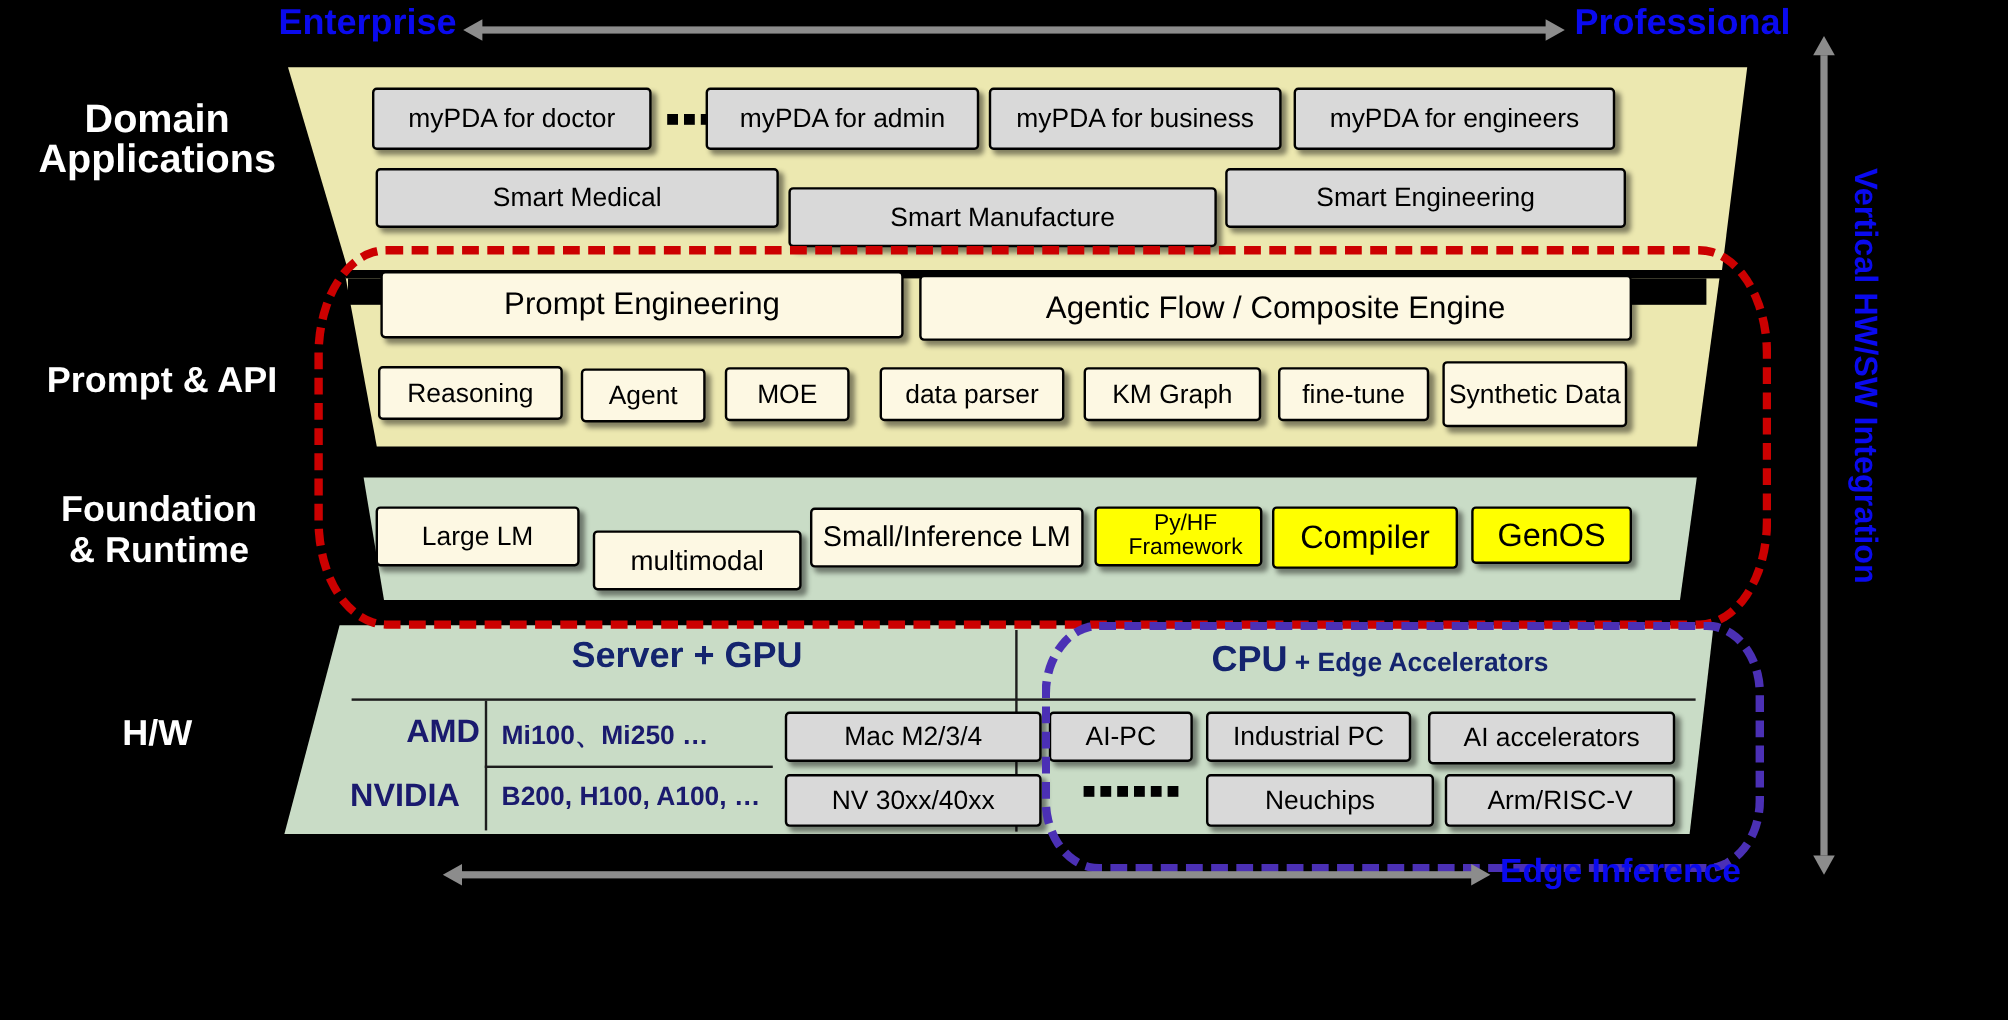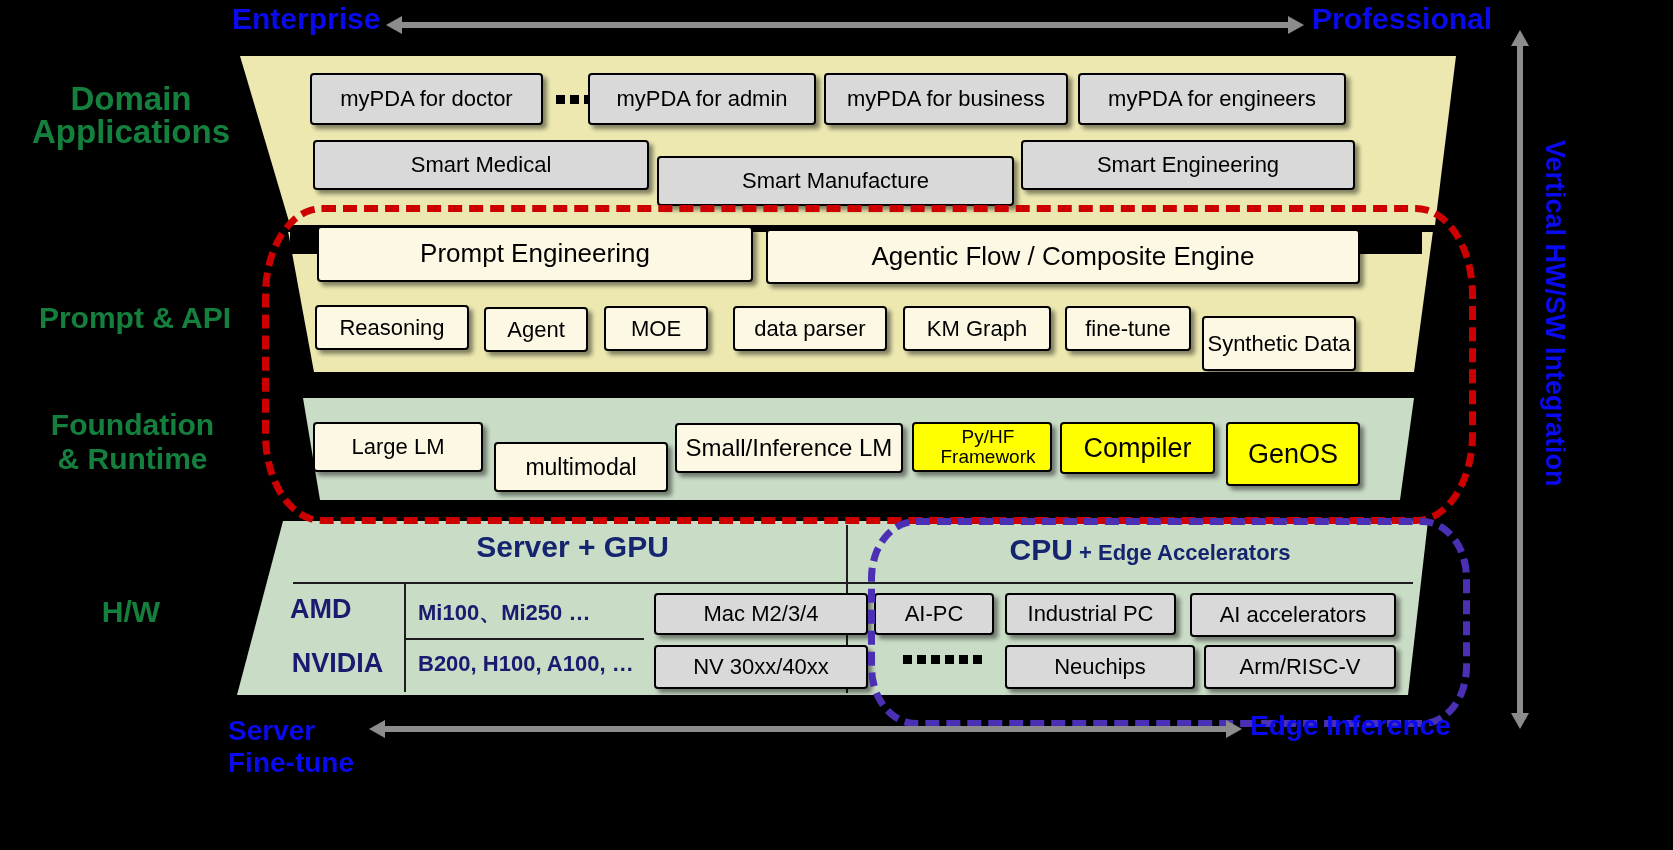--- a/index.html
+++ b/index.html
@@ -4,21 +4,21 @@
 <style>
   html,body{margin:0;padding:0;background:#000;}
   body{width:1673px;height:850px;overflow:hidden;font-family:"Liberation Sans",sans-serif;}
   #stage{position:relative;width:1673px;height:850px;background:#000;}
 
   
   .abs{position:absolute;box-sizing:border-box;}
 
   
   .axis-lbl{color:#0a0aee;font-weight:bold;letter-spacing:0px;white-space:nowrap;}
-  .tier-lbl{color:#15803d;font-weight:bold;text-align:center;line-height:1.0;}
+  .tier-lbl{color:#ffffff;font-weight:bold;text-align:center;line-height:1.0;}
 
   
   .box{
     position:absolute;
     border:2.5px solid #000;
     border-radius:4px;
     display:flex;align-items:center;justify-content:center;
     text-align:center;
     color:#000;
     box-shadow:4px 4px 4px rgba(0,0,0,0.45);
@@ -110,40 +110,40 @@
 
   <div class="box cream" style="left:317px;top:226px;width:436px;height:56px;font-size:26px;">Prompt Engineering</div>
   <div class="box cream" style="left:766px;top:229px;width:594px;height:55px;font-size:26px;">Agentic Flow / Composite Engine</div>
 
   <div class="box cream" style="left:315px;top:305px;width:154px;height:45px;font-size:22px;">Reasoning</div>
   <div class="box cream" style="left:484px;top:307px;width:104px;height:45px;font-size:22px;">Agent</div>
   <div class="box cream" style="left:604px;top:306px;width:104px;height:45px;font-size:22px;">MOE</div>
   <div class="box cream" style="left:733px;top:306px;width:154px;height:45px;font-size:22px;">data parser</div>
   <div class="box cream" style="left:903px;top:306px;width:148px;height:45px;font-size:22px;">KM Graph</div>
   <div class="box cream" style="left:1065px;top:306px;width:126px;height:45px;font-size:22px;">fine-tune</div>
-  <div class="box cream" style="left:1202px;top:301px;width:154px;height:55px;font-size:22px;margin-top:15px;">Synthetic Data</div>
+  <div class="box cream" style="left:1202px;top:301px;width:154px;height:55px;font-size:22px;">Synthetic Data</div>
 
   <div class="box cream" style="left:313px;top:422px;width:170px;height:50px;font-size:22px;">Large LM</div>
   <div class="box cream" style="left:494px;top:442px;width:174px;height:50px;font-size:23px;">multimodal</div>
   <div class="box cream" style="left:675px;top:423px;width:228px;height:50px;font-size:24px;">Small/Inference LM</div>
   <div class="box yellow" style="left:912px;top:422px;width:140px;height:50px;font-size:19px;padding-left:12px;">Py/HF Framework</div>
   <div class="box yellow" style="left:1060px;top:422px;width:155px;height:52px;font-size:27px;">Compiler</div>
-  <div class="box yellow" style="left:1226px;top:422px;width:134px;height:64px;font-size:27px;">GenOS</div>
+  <div class="box yellow" style="left:1226px;top:422px;width:134px;height:48px;font-size:27px;">GenOS</div>
 
   <div class="abs hdr" style="left:300px;top:530px;width:545px;text-align:center;font-size:30px;">Server + GPU</div>
   <div class="abs hdr" style="left:880px;top:533px;width:540px;text-align:center;font-size:22px;">
     <span style="font-size:30px;">CPU</span><span> + Edge Accelerators</span>
   </div>
 
   <div class="rule" style="left:846px;top:525px;width:2px;height:168px;"></div>
   <div class="rule" style="left:293px;top:582px;width:1120px;height:2px;"></div>
   <div class="rule" style="left:404px;top:584px;width:2px;height:108px;"></div>
   <div class="rule" style="left:404px;top:638px;width:240px;height:2px;"></div>
 
-  <div class="abs hwtext" style="left:290px;top:594px;width:110px;text-align:left;font-size:27px;">AMD</div>
+  <div class="abs hwtext" style="left:290px;top:594px;width:110px;text-align:right;font-size:27px;">AMD</div>
   <div class="abs hwtext" style="left:418px;top:598px;font-size:22px;">Mi100、Mi250 …</div>
   <div class="box grey" style="left:654px;top:593px;width:214px;height:42px;font-size:22px;">Mac M2/3/4</div>
 
   <div class="abs hwtext" style="left:275px;top:648px;width:125px;text-align:center;font-size:27px;">NVIDIA</div>
   <div class="abs hwtext" style="left:418px;top:651px;font-size:22px;">B200, H100, A100, …</div>
   <div class="box grey" style="left:654px;top:645px;width:214px;height:44px;font-size:22px;">NV 30xx/40xx</div>
 
   <div class="box grey" style="left:874px;top:593px;width:120px;height:42px;font-size:22px;">AI-PC</div>
   <div class="box grey" style="left:1005px;top:593px;width:171px;height:42px;font-size:22px;">Industrial PC</div>
   <div class="box grey" style="left:1190px;top:593px;width:206px;height:44px;font-size:22px;">AI accelerators</div>
@@ -155,24 +155,20 @@
       <i></i>
       <i></i>
       <i></i>
   </div>
   <div class="box grey" style="left:1005px;top:645px;width:190px;height:44px;font-size:22px;">Neuchips</div>
   <div class="box grey" style="left:1204px;top:645px;width:192px;height:44px;font-size:22px;">Arm/RISC-V</div>
 
   <div class="dashbox" style="left:262px;top:205px;width:1200px;height:305px;border-width:7px;border-color:#cc0000;"></div>
   <div class="dashbox" style="left:868px;top:518px;width:588px;height:195px;border-width:7px;border-color:#4b30b5;border-radius:48px/60px;"></div>
 
-  <div class="abs axis-lbl" style="left:228px;top:715px;font-size:28px;line-height:1.15;">
-    <div>Server</div>
-    <div>Fine-tune</div>
-  </div>
   <div class="abs axis-lbl" style="left:1250px;top:710px;font-size:28px;">Edge Inference</div>
   <div class="arrowline" style="left:383px;top:726px;width:845px;height:6px;"></div>
   <div class="arrowhead" style="left:369px;top:720px;border-top:9px solid transparent;border-bottom:9px solid transparent;border-right:16px solid #8c8c8c;"></div>
   <div class="arrowhead" style="left:1226px;top:720px;border-top:9px solid transparent;border-bottom:9px solid transparent;border-left:16px solid #8c8c8c;"></div>
 
   <div class="arrowline" style="left:1517px;top:46px;width:6px;height:667px;"></div>
   <div class="arrowhead" style="left:1511px;top:30px;border-left:9px solid transparent;border-right:9px solid transparent;border-bottom:16px solid #8c8c8c;"></div>
   <div class="arrowhead" style="left:1511px;top:713px;border-left:9px solid transparent;border-right:9px solid transparent;border-top:16px solid #8c8c8c;"></div>
   <div class="vert" style="left:1570px;top:140px;font-size:27px;">Vertical HW/SW Integration</div>
 

